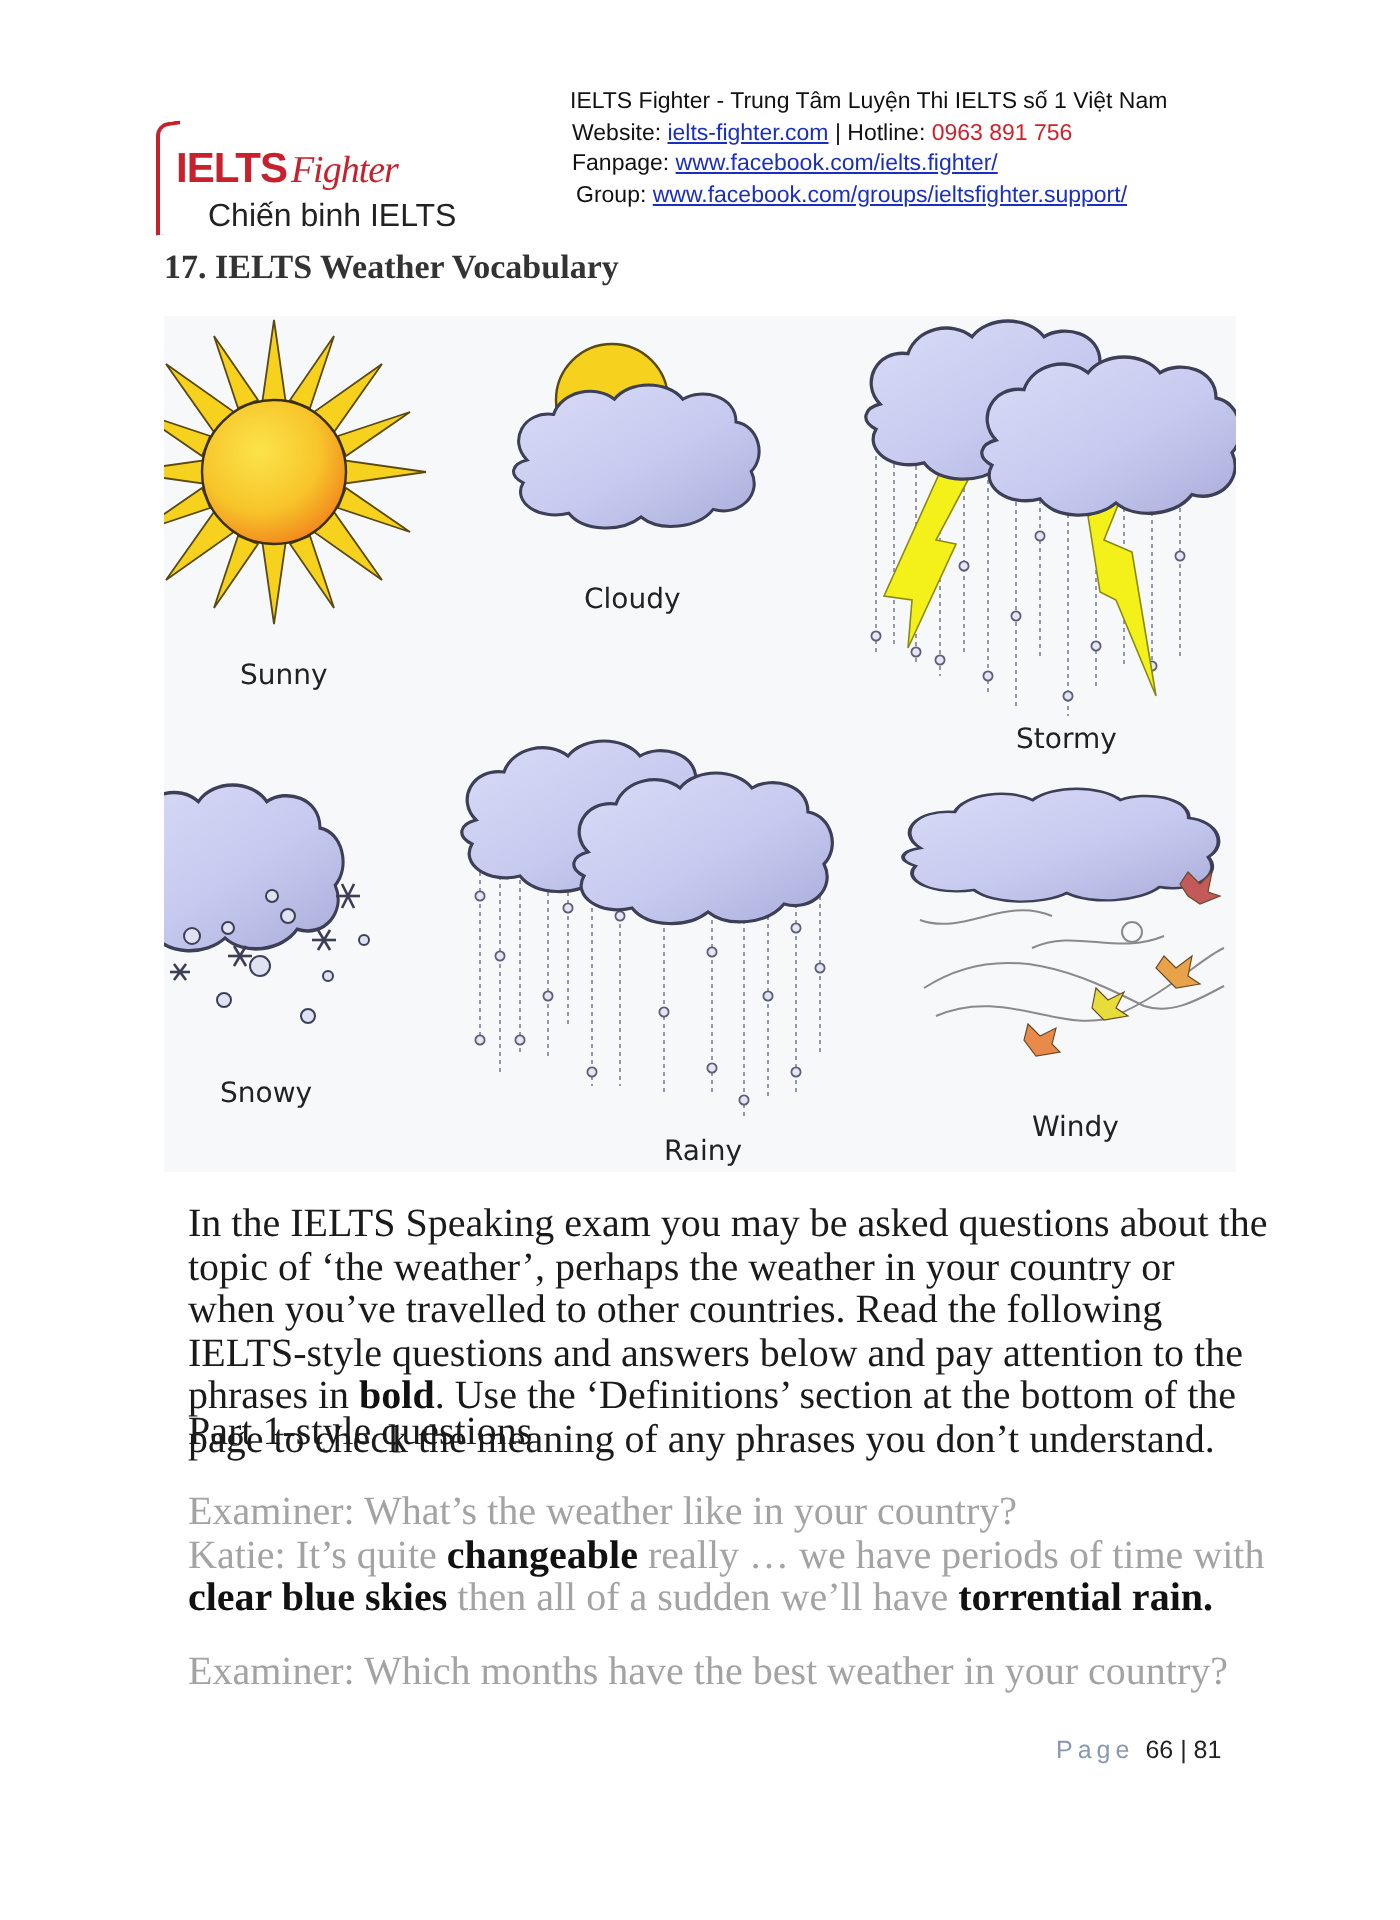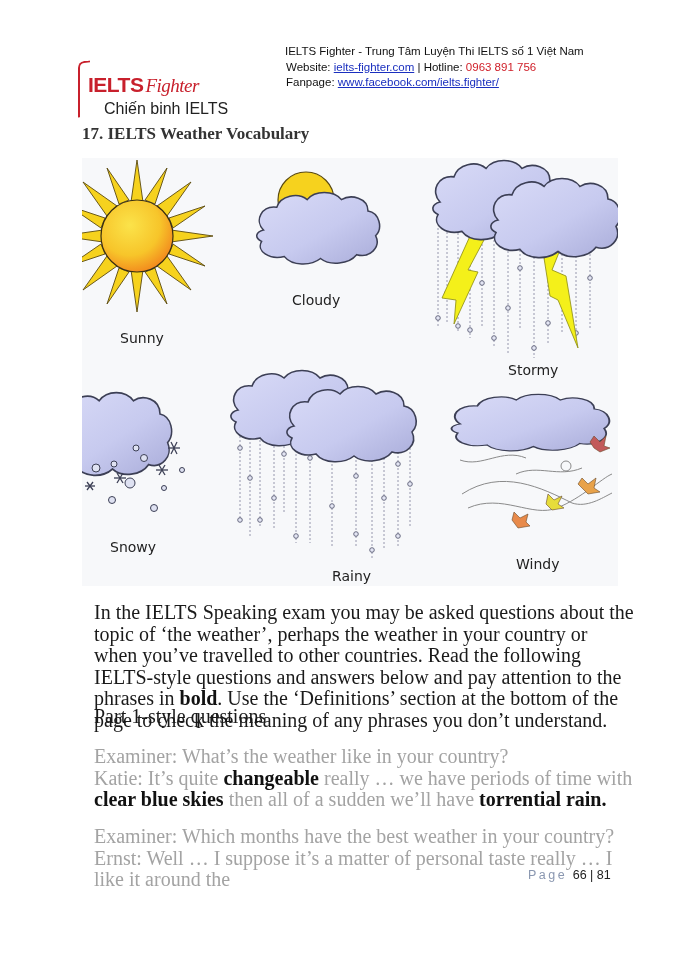--- a/index.html
+++ b/index.html
@@ -91,20 +91,23 @@
   <div class="logo-sub">Chiến binh IELTS</div>
 </div>
 
 <div class="header-info">
   <div>IELTS Fighter - Trung Tâm Luyện Thi IELTS số 1 Việt Nam</div>
   <div class="l2">
     <span>Website: </span><span class="link">ielts-fighter.com</span><span> | </span><span>Hotline: </span><span class="red">0963 891 756</span>
   </div>
   <div class="l2">
     <span>Fanpage: </span><span class="link">www.facebook.com/ielts.fighter/</span>
+  </div>
+  <div class="l4">
+    <span>Group: </span><span class="link">www.facebook.com/groups/ieltsfighter.support/</span>
   </div>
 </div>
 
 <div class="section-title">17. IELTS Weather Vocabulary</div>
 
 <div class="weather-panel">
   <svg width="536" height="428" viewBox="0 0 536 428" xmlns="http://www.w3.org/2000/svg">
     <defs>
       <radialGradient id="sunCore" cx="40%" cy="35%" r="70%">
         <stop offset="0%" stop-color="#fbe34a"></stop>
@@ -307,16 +310,15 @@
 
 <div class="body-text part-heading">Part 1-style questions</div>
 
 <div class="body-text qa1">
   <div>Examiner: What’s the weather like in your country?</div>
   <div><span>Katie: It’s quite </span><b>changeable</b><span> really … we have periods of time with </span><b>clear blue skies</b><span> then all of a sudden we’ll have </span><b>torrential rain.</b></div>
 </div>
 
 <div class="body-text qa2">
   <div>Examiner: Which months have the best weather in your country?</div>
-  <div>Ernst: Well … I suppose it’s a matter of personal taste really … I like it around the</div>
 </div>
 
 <div class="footer-page"><span class="page-word">Page</span> <span>66</span><span> | </span><span>81</span></div>
 
 </body></html>

